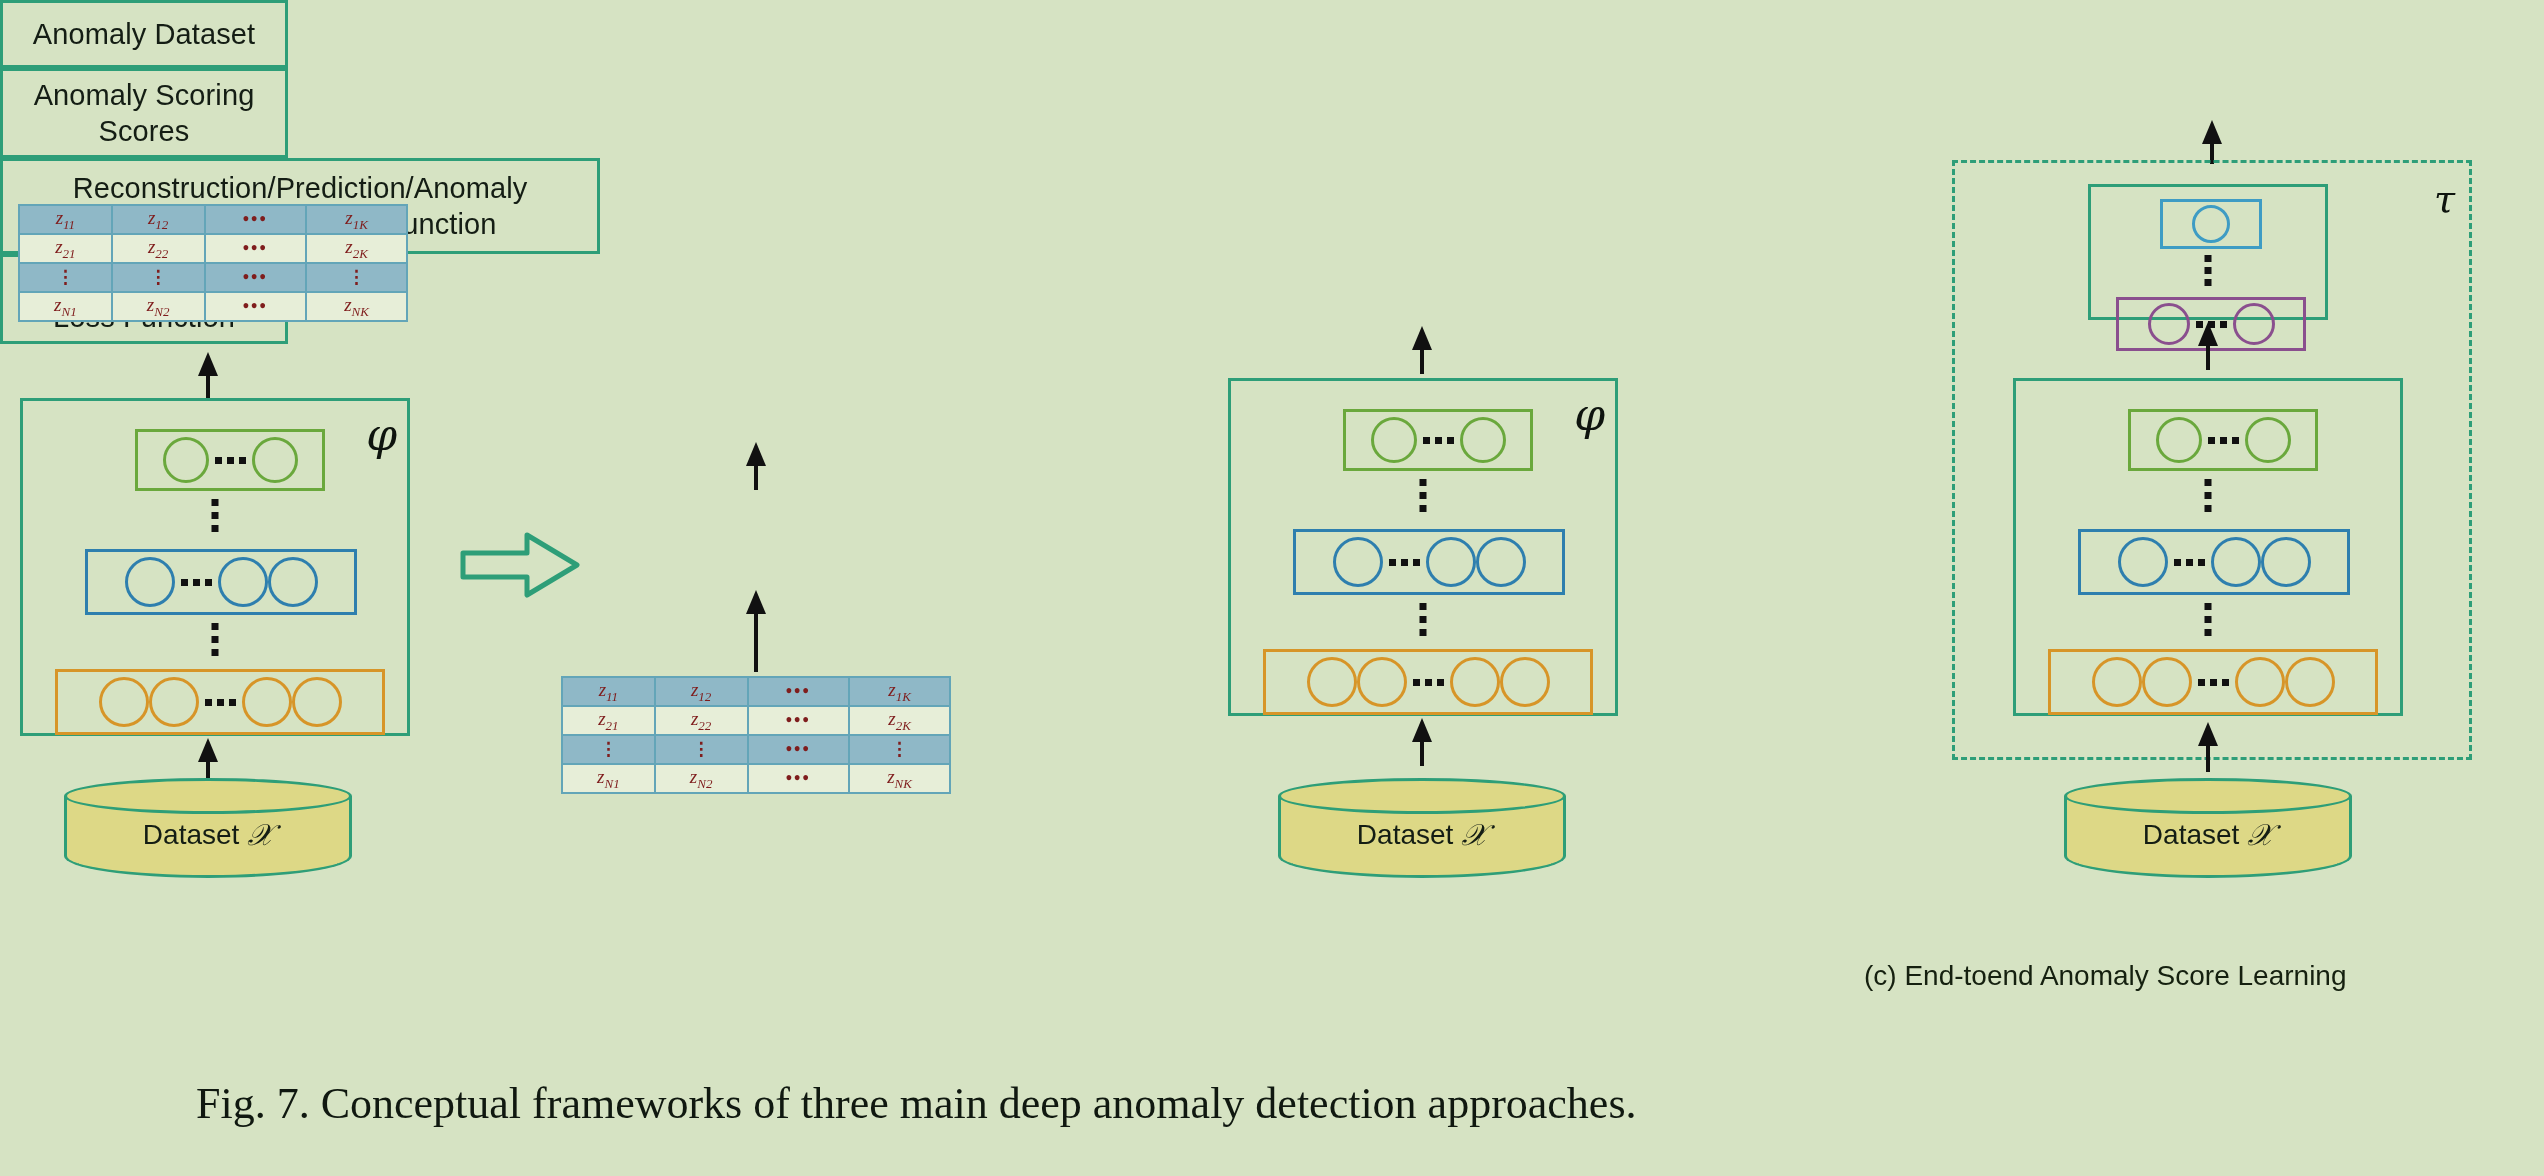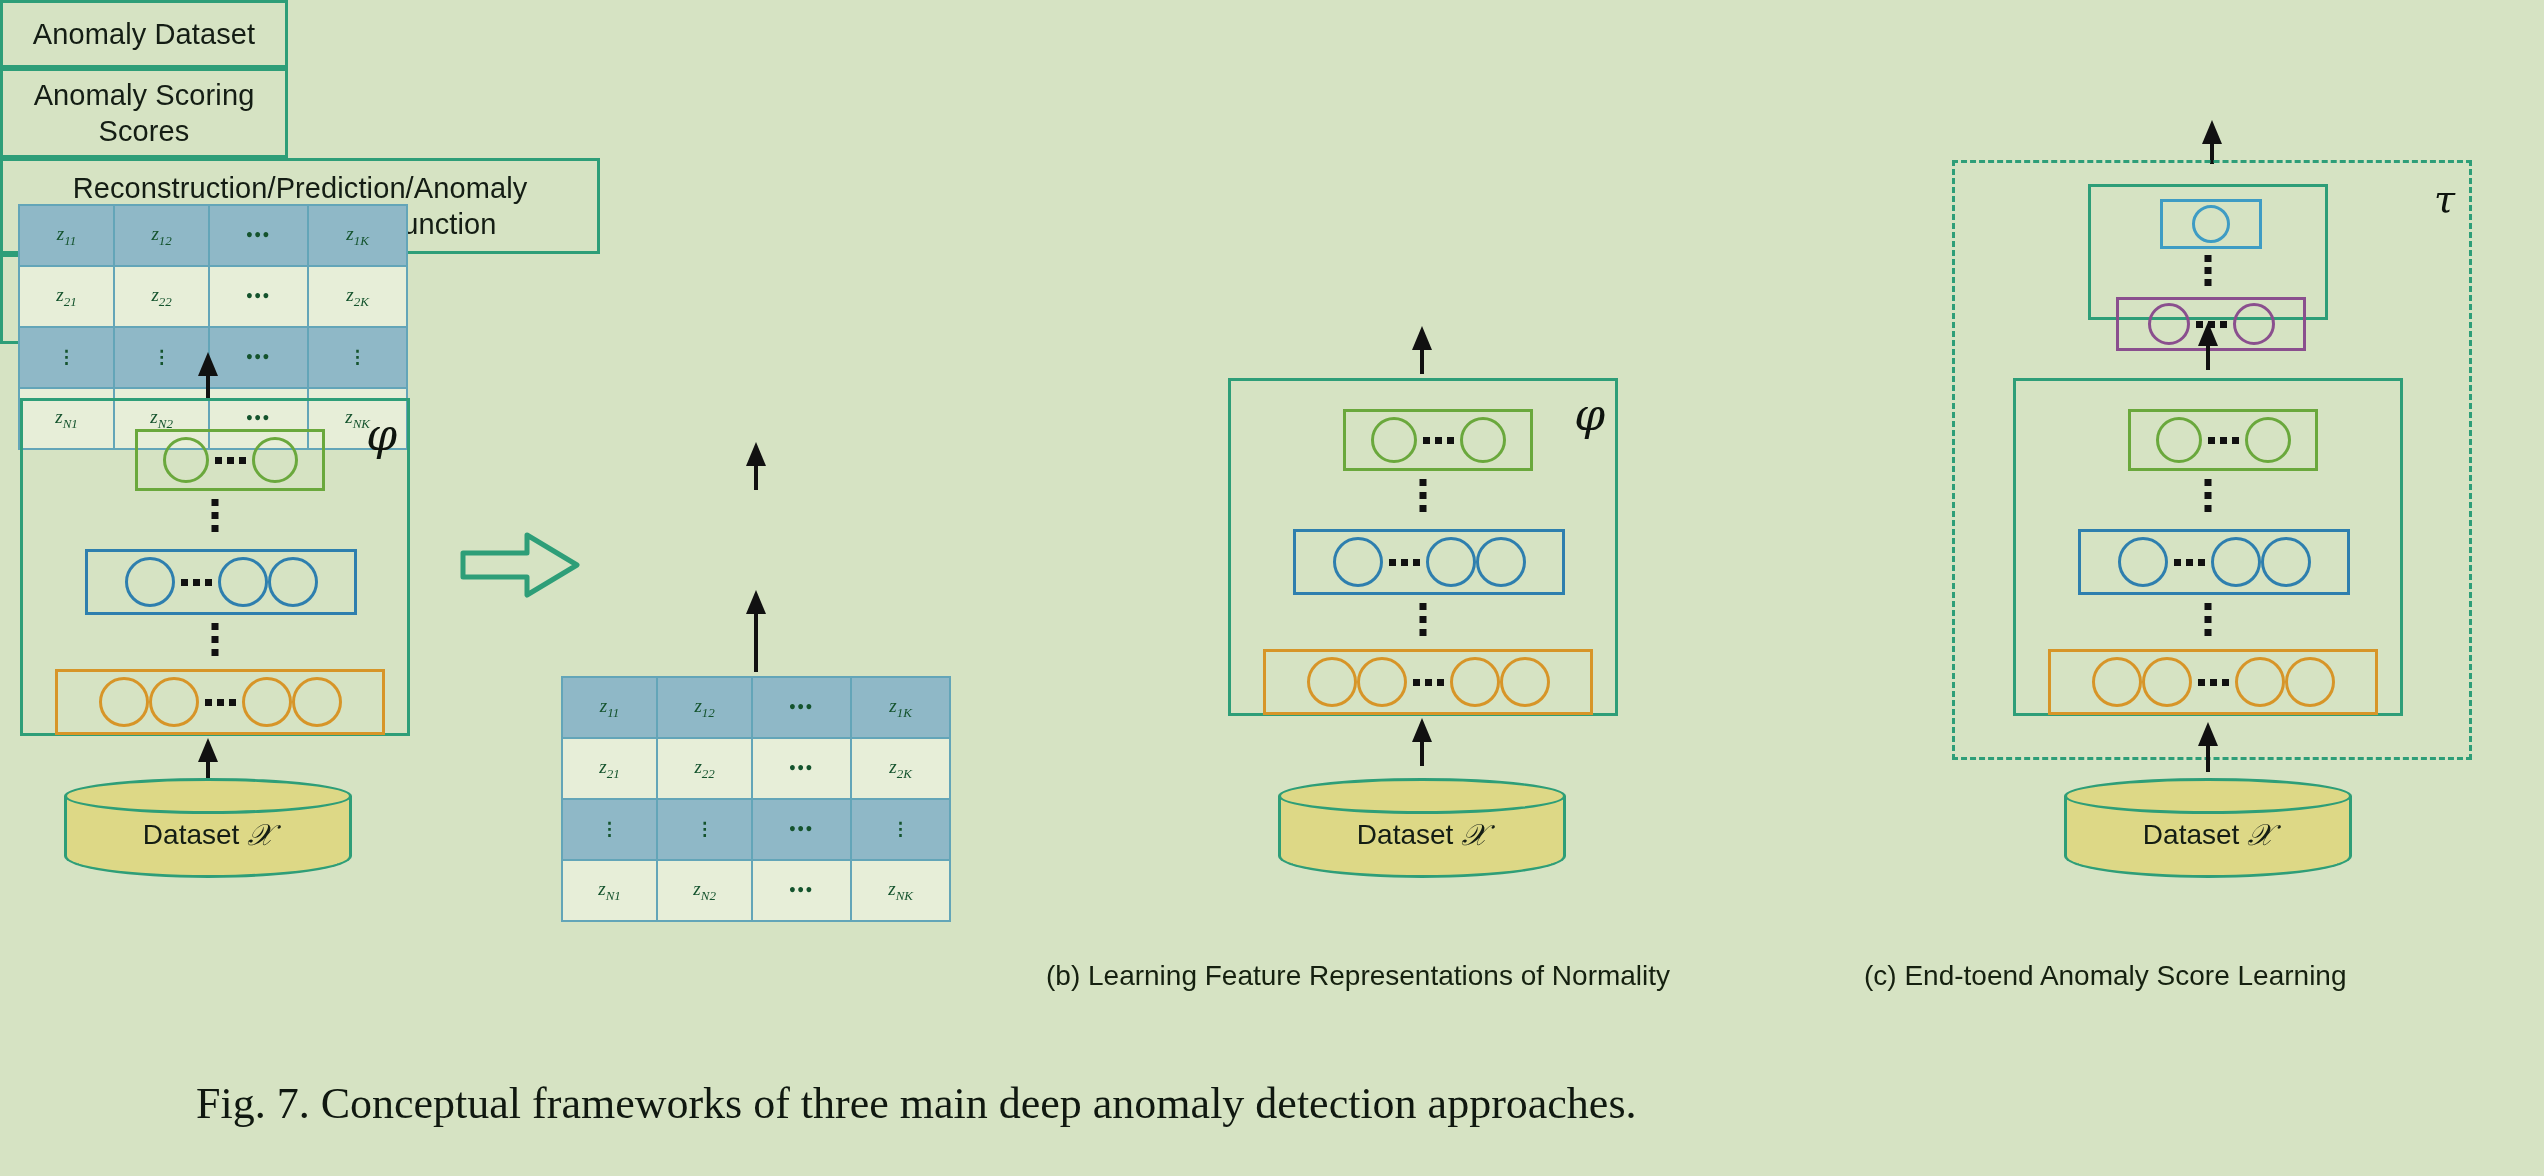--- a/index.html
+++ b/index.html
@@ -79,23 +79,23 @@
     border-bottom:24px solid #111;}
 
   
   .ztable{position:absolute;border-collapse:collapse;border:2px solid #63a5b8;}
   .ztable td{
     border:2px solid #63a5b8;
     text-align:center;
     font-family:"Liberation Serif", serif;
     font-size:19px;
     font-style:italic;
-    color:#14532d;
+    color:#7f1d1d;
     height:27px;
-    padding:16px;
+    padding:0;
   }
   .ztable tr.dark td{background:#8fb8c7;}
   .ztable tr.light td{background:#e7eed8;}
   .ztable td.ell{font-style:normal;letter-spacing:2px;font-weight:bold;font-size:18px;}
   .ztable td.vd{font-style:normal;font-weight:bold;font-size:18px;line-height:.55;}
   .ztable .sub{font-size:13px;vertical-align:sub;}
 
   
   .cyl{position:absolute;}
   .cyl .body{
@@ -369,21 +369,20 @@
 
   <div class="cyl" style="left:1278px;top:778px;width:288px;height:100px;">
     <div class="body"></div>
     <div class="top"></div>
     <div class="cap">
       <span>Dataset</span>
       <span class="mathcal">𝒳</span>
     </div>
   </div>
 
-  <div class="subcap" style="left:1046px;top:960px;">(b) Learning Feature Representations of Normality</div>
 
   <div class="labelbox" style="left:2068px;top:26px;width:288px;height:90px;flex-direction:column;">
     <span>Anomaly Scoring</span>
     <span>Loss Function</span>
   </div>
 
   <div class="uarrow" style="left:2200px;top:120px;width:24px;height:44px;">
     <div class="head"></div>
       <div class="shaft" style="top:20px;height:24px;"></div>
   </div>

